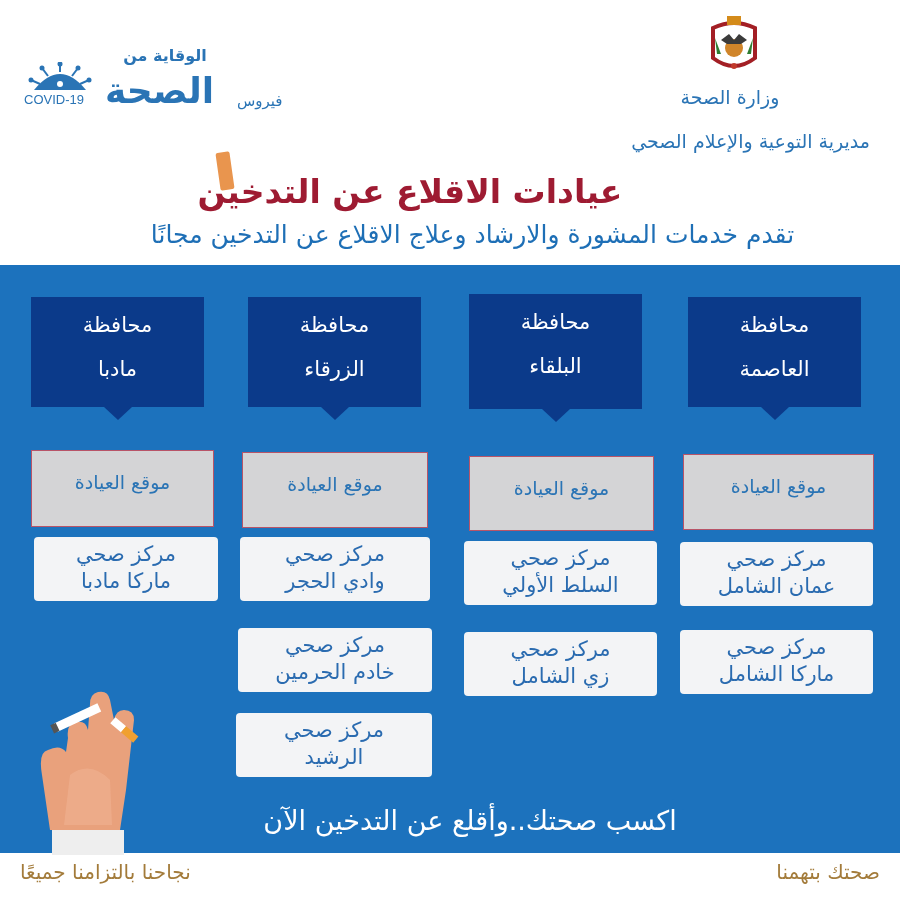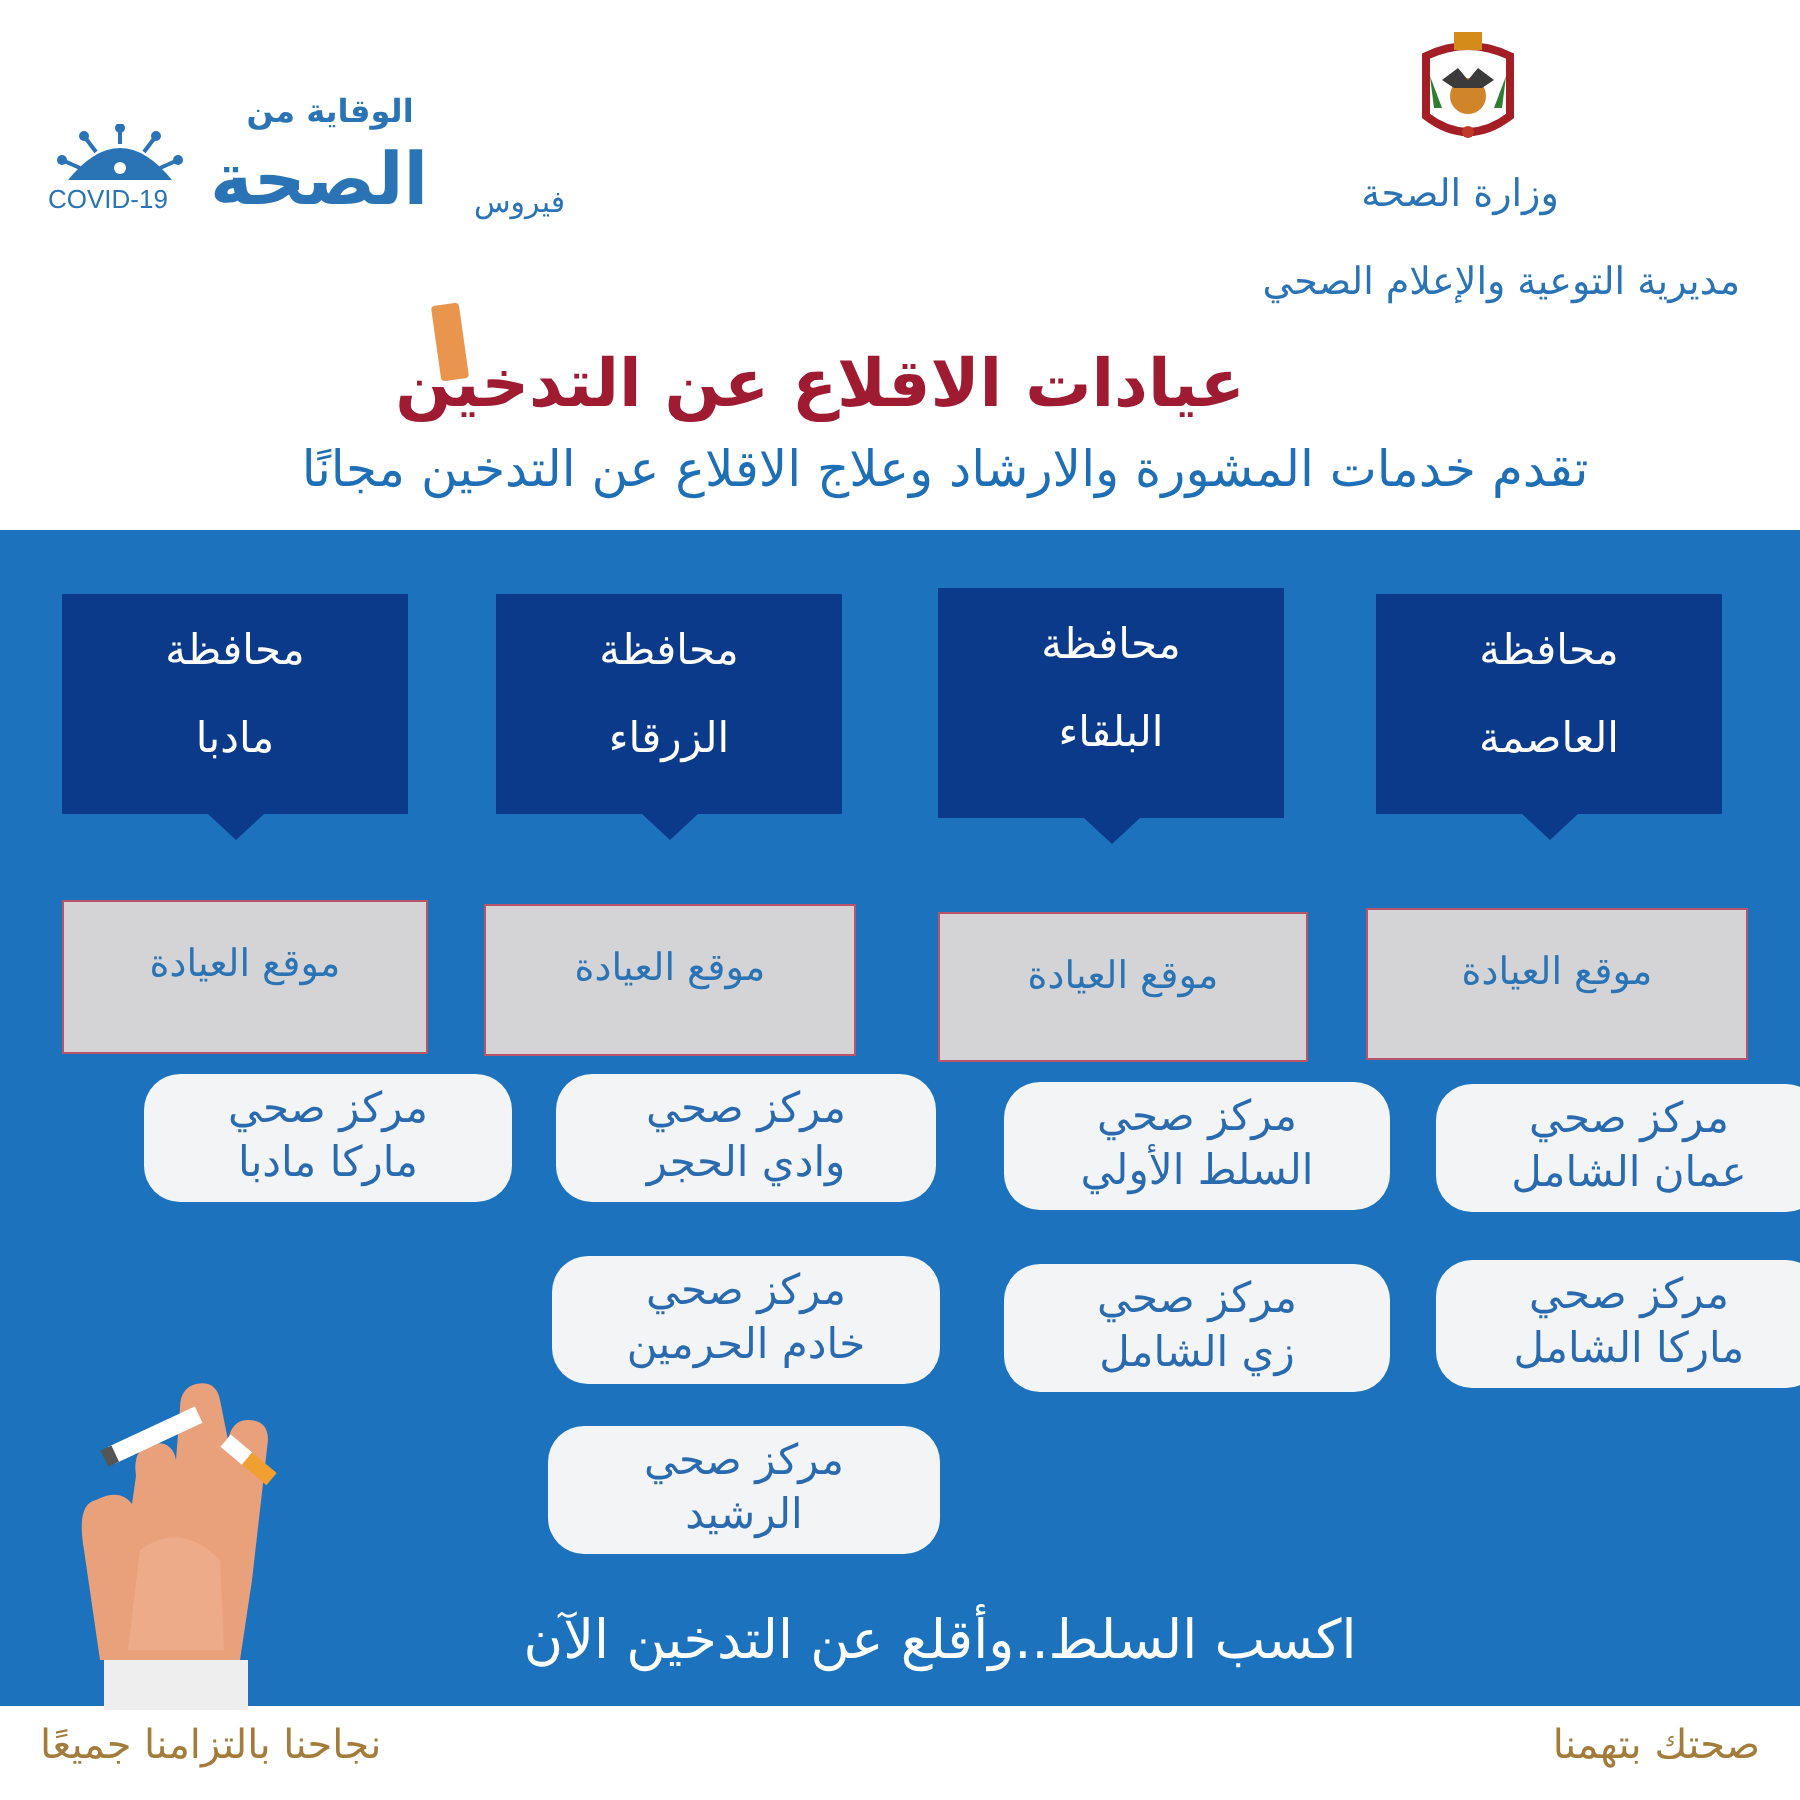--- a/index.html
+++ b/index.html
@@ -22,21 +22,21 @@
     .subtitle { left: 140px; top: 220px; width: 665px; text-align: center; color: #1e6fb6; font-size: 25px; }
 
     
     .panel { left: 0; top: 265px; width: 900px; height: 588px; background: #1c72bd; }
 
     .gov-box { background: #0b3a8a; color: #fff; text-align: center; font-size: 21px; line-height: 44px; padding-top: 6px; }
     .gov-box::after { content: ""; position: absolute; left: 50%; bottom: -13px; margin-left: -14px; border-left: 14px solid transparent; border-right: 14px solid transparent; border-top: 13px solid #0b3a8a; }
 
     .site-box { background: #d4d4d6; border: 1.5px solid #b85468; color: #2a74b5; font-size: 19px; text-align: center; line-height: 1; padding-top: 22px; margin-top: 20px; }
 
-    .center-box { background: #f3f4f6; border-radius: 18px; color: #2a6bb0; font-size: 21px; text-align: center; line-height: 27px; padding-top: 4px; margin-left: 38px; }
+    .center-box { background: #f3f4f6; border-radius: 4px; color: #2a6bb0; font-size: 21px; text-align: center; line-height: 27px; padding-top: 4px; }
 
     .slogan { left: 180px; top: 805px; width: 580px; text-align: center; color: #ffffff; font-size: 27px; }
 
     .hand { left: 30px; top: 680px; width: 120px; height: 175px; }
 
     .footer-left { left: 20px; top: 860px; color: #a37b3a; font-size: 20px; }
     .footer-right { right: 20px; top: 860px; color: #a37b3a; font-size: 20px; }
   </style>
 </head>
 <body>
@@ -147,16 +147,16 @@
   <g transform="rotate(-25 50 38)">
     <rect x="24" y="32" width="48" height="9" fill="#ffffff"></rect>
     <rect x="20" y="32" width="6" height="9" fill="#555"></rect>
   </g>
   <g transform="rotate(40 92 48)">
     <rect x="80" y="44" width="14" height="8" fill="#ffffff"></rect>
     <rect x="94" y="44" width="16" height="8" fill="#f0a030"></rect>
   </g>
 </svg>
 
-<div class="abs slogan">اكسب السلط..وأقلع عن التدخين الآن</div>
+<div class="abs slogan">اكسب صحتك..وأقلع عن التدخين الآن</div>
 
 <div class="abs footer-left">نجاحنا بالتزامنا جميعًا</div>
 <div class="abs footer-right">صحتك بتهمنا</div>
 
 </body></html>

